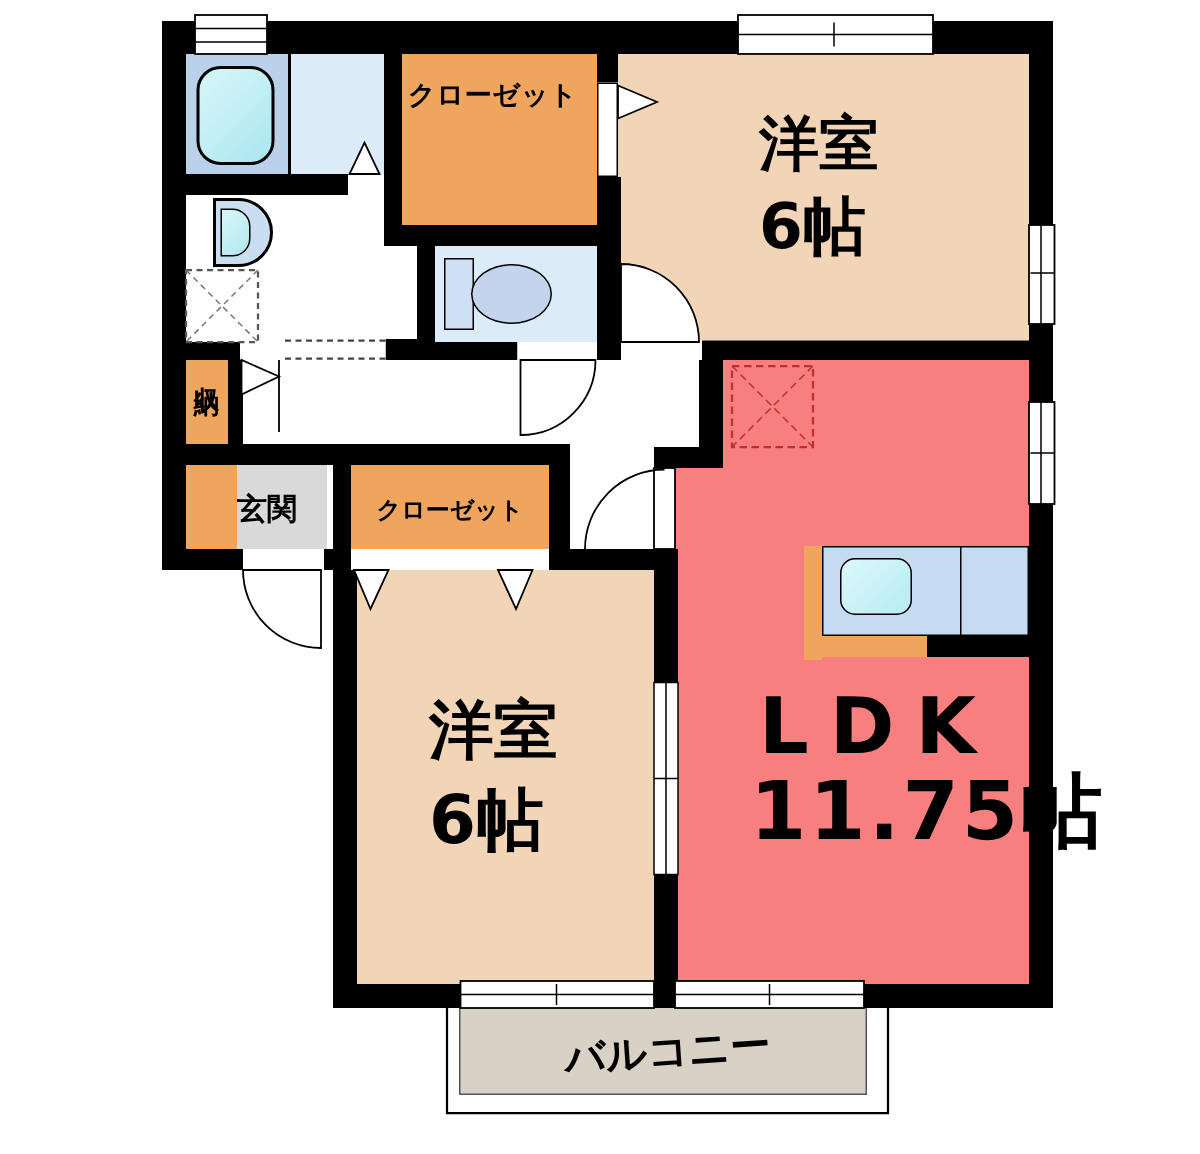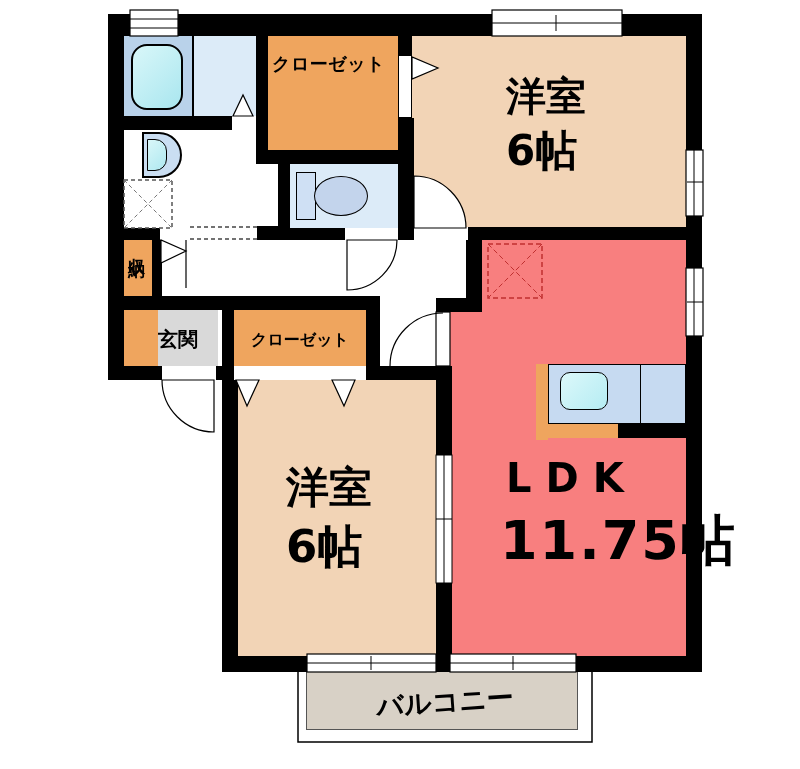--- a/index.html
+++ b/index.html
@@ -135,18 +135,18 @@
   <div class="lbl" style="left:158px;top:326px;width:36px;text-align:center;font-size:20px;">玄関</div>
 
   <div class="lbl" style="left:234px;top:330px;width:132px;text-align:center;font-size:16px;">クローゼット</div>
 
   <div class="lbl" style="left:506px;top:70px;font-size:40px;">洋室</div>
   <div class="lbl" style="left:506px;top:124px;font-size:42px;">6帖</div>
 
   <div class="lbl" style="left:286px;top:460px;font-size:43px;">洋室</div>
   <div class="lbl" style="left:286px;top:518px;font-size:45px;">6帖</div>
 
-  <div class="lbl" style="left:506px;top:452px;font-size:40px;letter-spacing:14px;">LDK</div>
+  <div class="lbl" style="left:506px;top:452px;font-size:52px;letter-spacing:14px;">LDK</div>
   <div class="lbl" style="left:500px;top:506px;font-size:54px;letter-spacing:2px;">11.75帖</div>
 
   <div class="lbl" style="left:330px;top:684px;width:230px;text-align:center;font-size:27px;transform:rotate(-4deg);">バルコニー</div>
 
 </div>
 
 </body></html>

